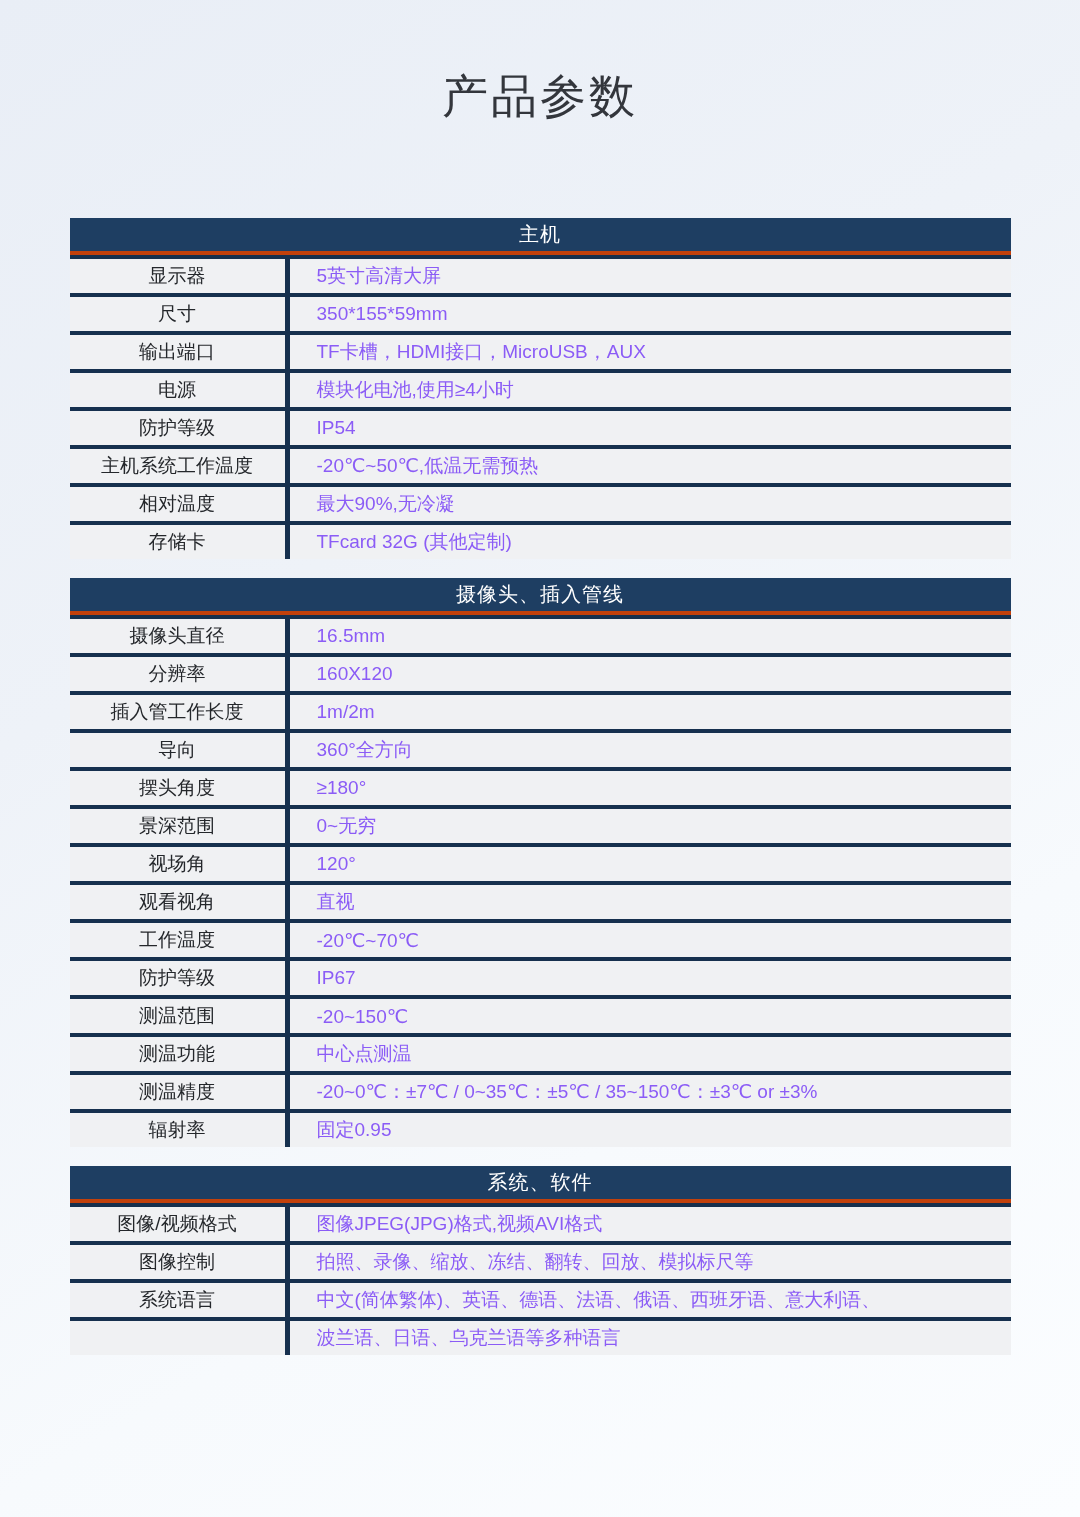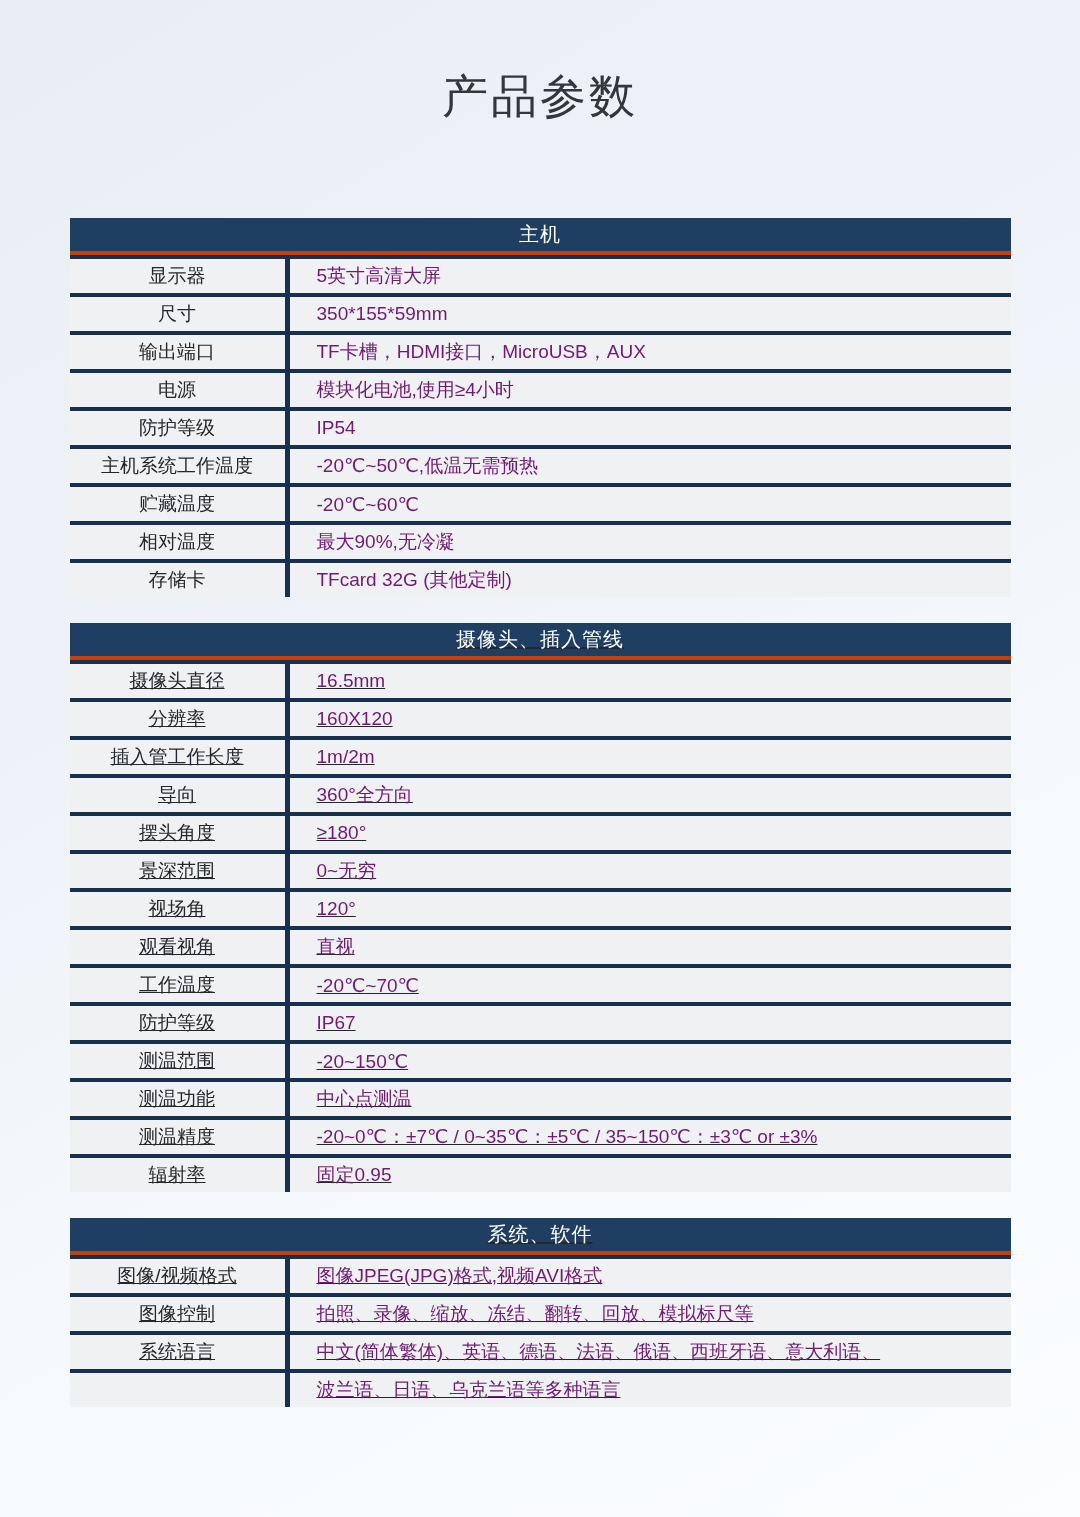--- a/index.html
+++ b/index.html
@@ -21,22 +21,21 @@
     line-height: 60px;
     font-weight: normal;
     color: #33363c;
     letter-spacing: 3px;
   }
   .tables {
     width: 941px;
     margin: 92px auto 0 auto;
   }
   .spec-table + .spec-table {
-    margin-top: 26px;
-    text-decoration: underline;
+    margin-top: 19px;
   }
   .table-header {
     background: #1e3e62;
     border-bottom: 4px solid #c2410c;
     color: #ffffff;
     font-size: 20px;
     height: 33px;
     line-height: 33px;
     text-align: center;
     letter-spacing: 1px;
@@ -66,21 +65,21 @@
     width: 5px;
     background: #16304e;
     flex: 0 0 5px;
   }
   .cell-value {
     flex: 1;
     display: flex;
     align-items: center;
     padding: 2px 10px 2px 27px;
     font-size: 19px;
-    color: #701a75;
+    color: #8b5cf6;
   }
 </style>
 </head>
 <body>
 
 <div class="page">
   <h1 class="page-title">产品参数</h1>
   <div class="tables" id="tables">
       <section class="spec-table">
         <div class="table-header">主机</div>
@@ -108,25 +107,20 @@
           <div class="cell-label">防护等级</div>
           <div class="v-divider"></div>
           <div class="cell-value">IP54</div>
         </div>
         <div class="row">
           <div class="cell-label">主机系统工作温度</div>
           <div class="v-divider"></div>
           <div class="cell-value">-20℃~50℃,低温无需预热</div>
         </div>
         <div class="row">
-          <div class="cell-label">贮藏温度</div>
-          <div class="v-divider"></div>
-          <div class="cell-value">-20℃~60℃</div>
-        </div>
-        <div class="row">
           <div class="cell-label">相对温度</div>
           <div class="v-divider"></div>
           <div class="cell-value">最大90%,无冷凝</div>
         </div>
         <div class="row">
           <div class="cell-label">存储卡</div>
           <div class="v-divider"></div>
           <div class="cell-value">TFcard 32G (其他定制)</div>
         </div>
       </section>

